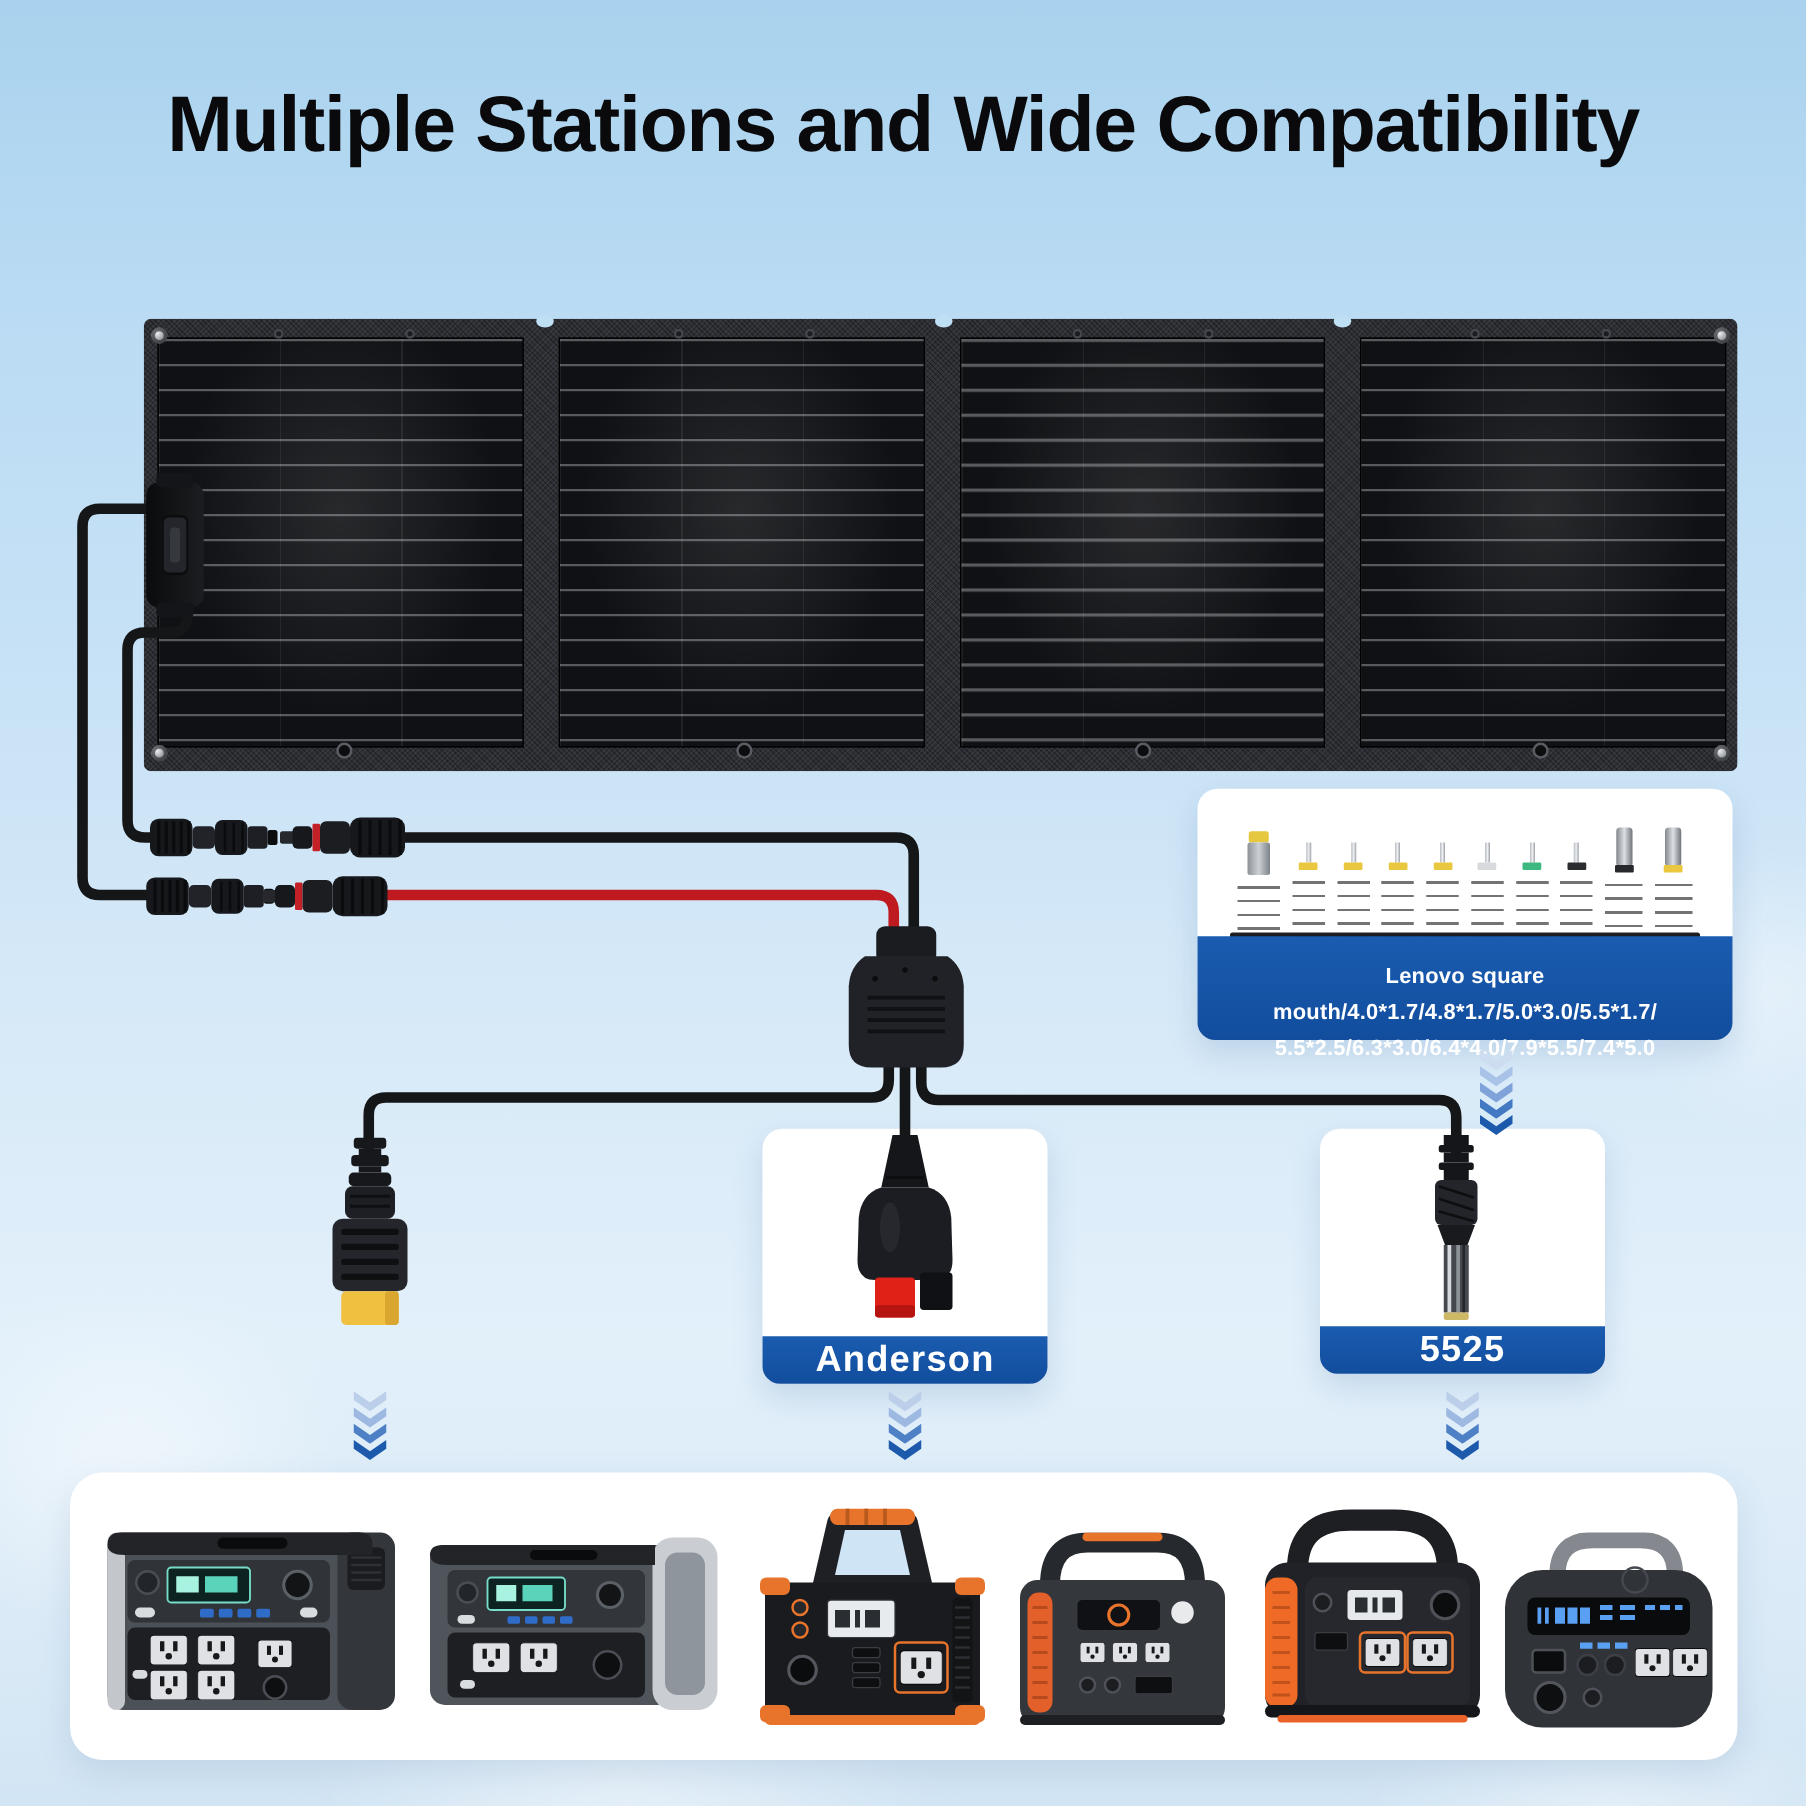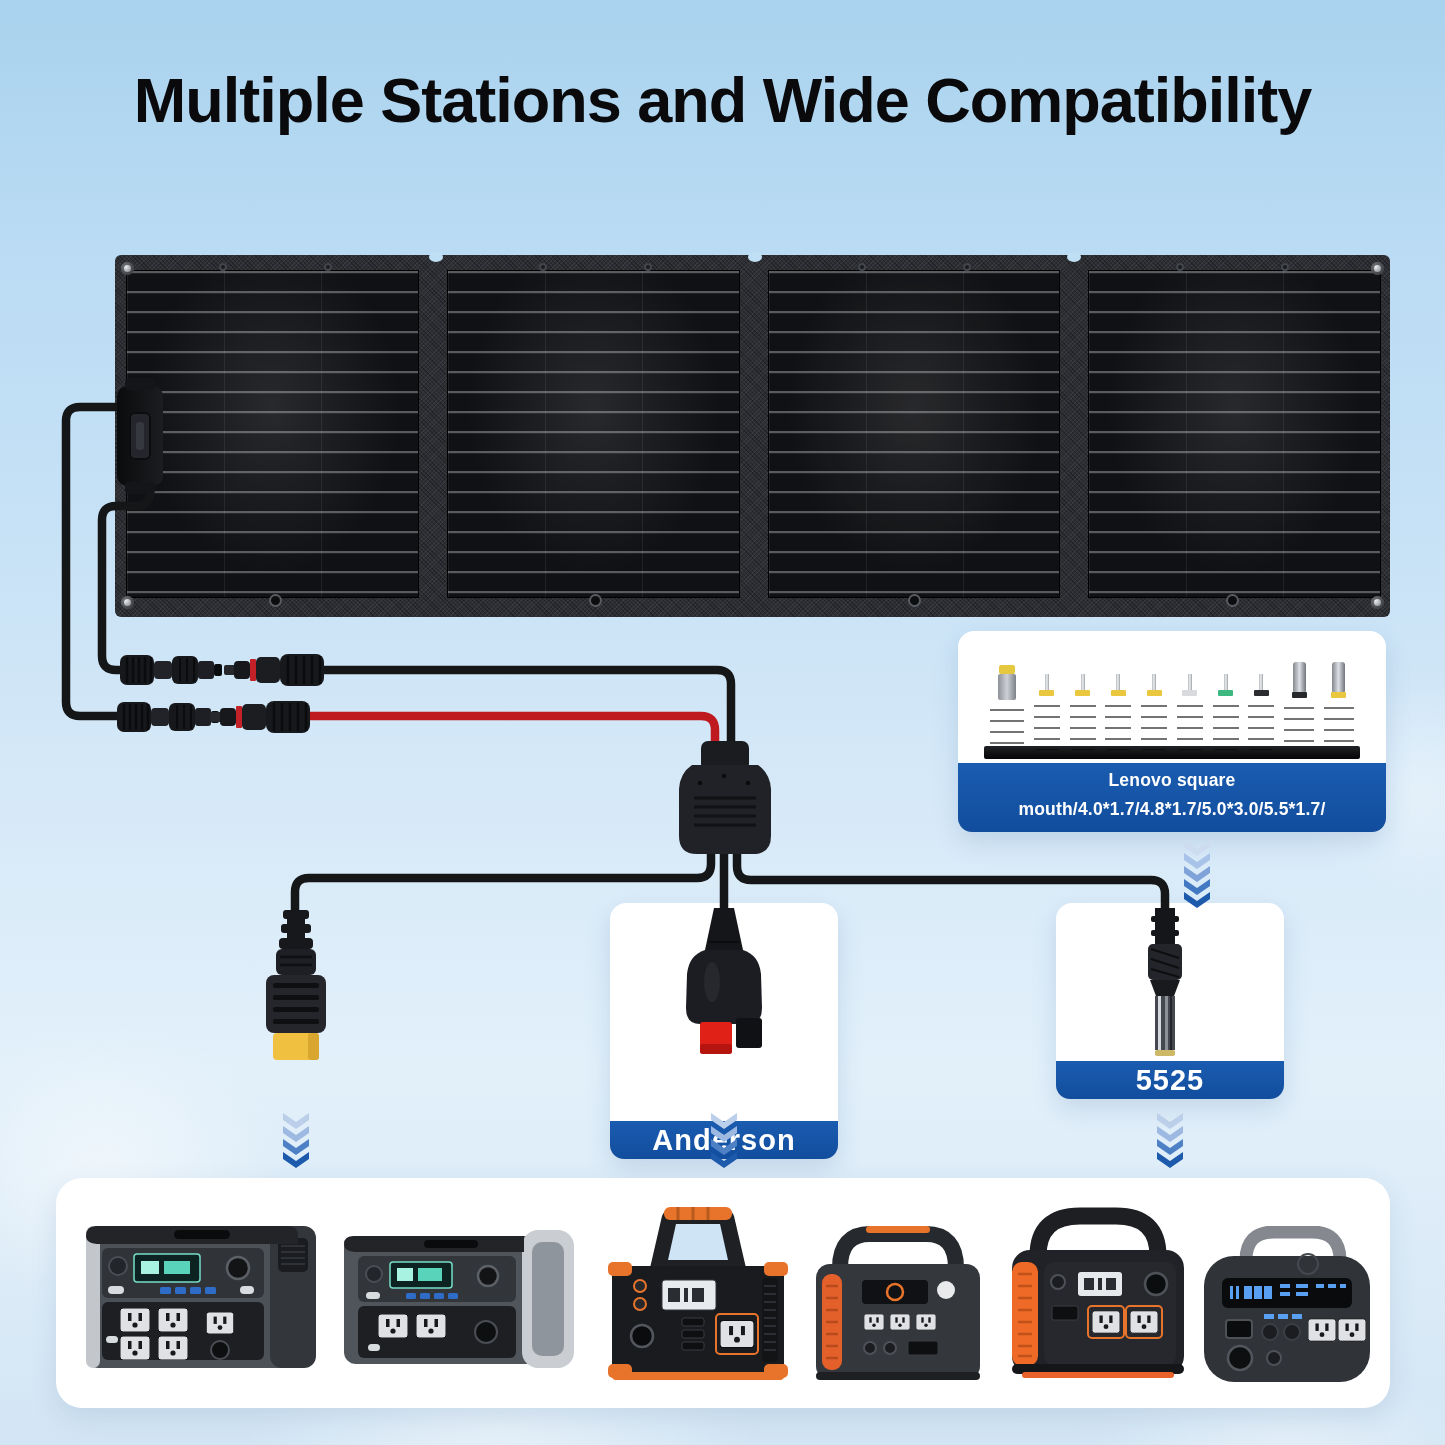--- a/index.html
+++ b/index.html
@@ -34,21 +34,21 @@
   .jbox::before,.jbox::after{content:"";position:absolute;left:8px;width:30px;height:12px;border-radius:4px;background:#141519;}
   .jbox::before{top:-8px}.jbox::after{bottom:-8px}
   .jbox-inner{position:absolute;left:12px;top:26px;width:22px;height:48px;border-radius:6px;background:#24262b;box-shadow:inset 0 0 0 2px #0b0c0d;}
   .jbox-inner::before{content:"";position:absolute;left:7px;top:10px;width:8px;height:28px;border-radius:3px;background:#35383e;}
 
   
   .card{position:absolute;background:#fff;border-radius:16px;box-shadow:0 10px 24px rgba(80,120,170,.20);z-index:1;}
   .bar{position:absolute;left:0;right:0;bottom:0;background:linear-gradient(180deg,#1a5cb0,#124d9d);
     border-radius:0 0 14px 14px;color:#fff;text-align:center;}
   .bar-label{height:38px;line-height:38px;font-size:29px;font-weight:bold;letter-spacing:1px;}
-  .bar-two{height:66px;padding-top:3px;font-size:17.5px;font-weight:bold;line-height:29px;letter-spacing:.2px;}
+  .bar-two{height:66px;padding-top:17px;font-size:17.5px;font-weight:bold;line-height:29px;letter-spacing:.2px;}
 
   .conn{position:absolute;z-index:3;}
   .wires{position:absolute;left:0;top:0;z-index:2;}
 
   
   .tips-area{position:absolute;left:0;top:0;right:0;height:135px;}
   .tips-base{position:absolute;left:26px;right:26px;bottom:7px;height:13px;border-radius:2px;background:linear-gradient(180deg,#202125,#060607);}
   .tips-row{position:absolute;left:32px;right:32px;bottom:16px;display:flex;align-items:flex-end;justify-content:space-between;}
   .tip{display:flex;flex-direction:column;align-items:center;}
   .pin{width:4px;height:16px;background:linear-gradient(90deg,#b6bac0,#eceef0,#9ba0a6);}
@@ -174,24 +174,25 @@
           </div>
         <div class="tip big">
             <div class="barrel"></div>
             <div class="band" style="background:#e9c73f"></div>
             <div class="tbody"></div>
           </div>
       </div>
     </div>
     <div class="bar bar-two">
       <div>Lenovo square mouth/4.0*1.7/4.8*1.7/5.0*3.0/5.5*1.7/</div>
+      <div>5.5*2.5/6.3*3.0/6.4*4.0/7.9*5.5/7.4*5.0</div>
     </div>
   </div>
 
-  <div class="card" style="left:610px;top:903px;width:228px;height:256px">
+  <div class="card" style="left:610px;top:903px;width:228px;height:204px">
     <div class="bar bar-label">Anderson</div>
   </div>
   <div class="card" style="left:1056px;top:903px;width:228px;height:196px">
     <div class="bar bar-label">5525</div>
   </div>
 
   <svg class="wires" width="1445" height="1445" viewBox="0 0 1445 1445">
     <defs>
       <g id="mc4f">
         <rect x="0" y="3" width="34" height="30" rx="7" fill="#17181c"></rect>

